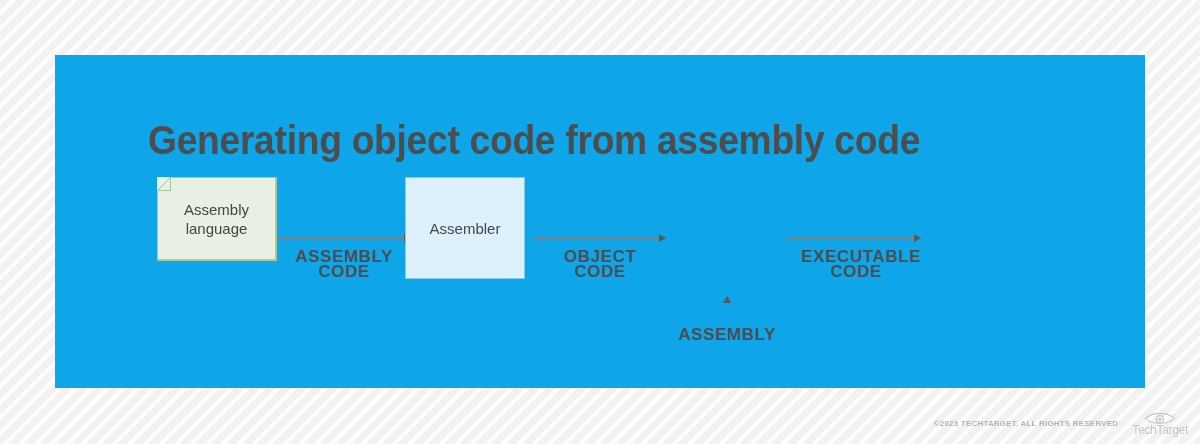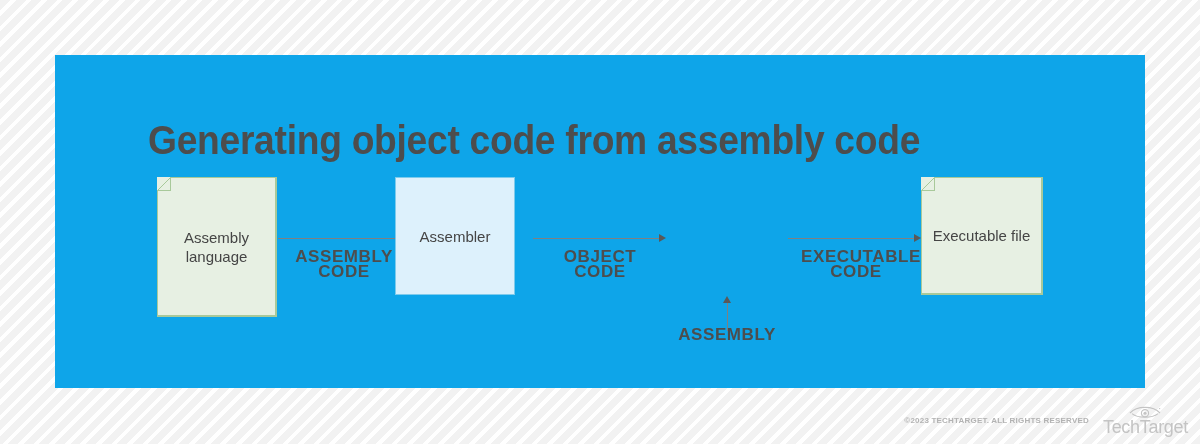--- a/index.html
+++ b/index.html
@@ -179,81 +179,71 @@
     white-space: nowrap;
   }
   .tt-logo {
     display: flex;
     flex-direction: column;
     align-items: center;
     line-height: 1;
   }
   .tt-eye { display: block; }
   .tt-word {
-    font-size: 18px;
+    font-size: 12px;
     color: #c4c4c4;
     letter-spacing: -0.3px;
     font-family: "Liberation Sans", sans-serif;
     margin-top: -1px;
   }
 </style>
 </head>
 <body>
 
 <div class="card">
 
   <h1 class="diagram-title">Generating object code from assembly code</h1>
 
   <div class="flow">
 
-    <div class="node doc" style="left:102px; top:122px; width:120px; height:140px;">
+    <div class="node doc" style="left:102px; top:122px; width:120px; height:84px;">
       <div class="doc-body"></div>
       <div class="doc-fold-h"></div>
       <div class="doc-fold-v"></div>
       <svg class="doc-fold-diag" viewBox="0 0 17 17">
         <line x1="1" y1="15" x2="15" y2="1" stroke="#a8c99a" stroke-width="1"></line>
       </svg>
       <span class="node-label">Assembly
 language</span>
     </div>
 
     <div class="conn" style="left:223px; top:183px; width:126px;"></div>
     <div class="arrowhead" style="left:349px; top:179px;"></div>
     <div class="conn-label" style="left:239px; top:194px; width:100px;">ASSEMBLY
 CODE</div>
 
-    <div class="node proc" style="left:340px; top:122px; width:120px; height:118px;">
+    <div class="node proc" style="left:350px; top:122px; width:120px; height:102px;">
       <span class="node-label">Assembler</span>
     </div>
 
     <div class="conn" style="left:478px; top:183px; width:126px;"></div>
     <div class="arrowhead" style="left:604px; top:179px;"></div>
     <div class="conn-label" style="left:495px; top:194px; width:100px;">OBJECT
 CODE</div>
 
 
     <div class="conn" style="left:733px; top:183px; width:127px;"></div>
     <div class="arrowhead" style="left:859px; top:179px;"></div>
     <div class="conn-label" style="left:746px; top:194px; width:110px;">EXECUTABLE
 CODE</div>
 
     <div class="conn-v" style="left:672px; top:247px; height:29px;"></div>
     <div class="arrowhead-up" style="left:668px; top:241px;"></div>
     <div class="conn-label" style="left:622px; top:272px; width:100px;">ASSEMBLY</div>
 
-    <div class="node doc" style="left:866px; top:122px; width:122px; height:118px;">
-      <div class="doc-body"></div>
-      <div class="doc-fold-h"></div>
-      <div class="doc-fold-v"></div>
-      <svg class="doc-fold-diag" viewBox="0 0 17 17">
-        <line x1="1" y1="15" x2="15" y2="1" stroke="#a8c99a" stroke-width="1"></line>
-      </svg>
-      <span class="node-label">Executable
-file</span>
-    </div>
 
   </div>
 </div>
 
 <div class="footer">
   <span class="copyright">©2023 TECHTARGET. ALL RIGHTS RESERVED</span>
   <span class="tt-logo">
     <svg class="tt-eye" width="34" height="15" viewBox="0 0 34 15">
       <path d="M2 9 C9 1.5, 25 1.5, 32 9" fill="none" stroke="#c4c4c4" stroke-width="1.1"></path>
       <path d="M4 9.6 C10 14.5, 24 14.5, 30 9.6" fill="none" stroke="#c4c4c4" stroke-width="1.1"></path>

